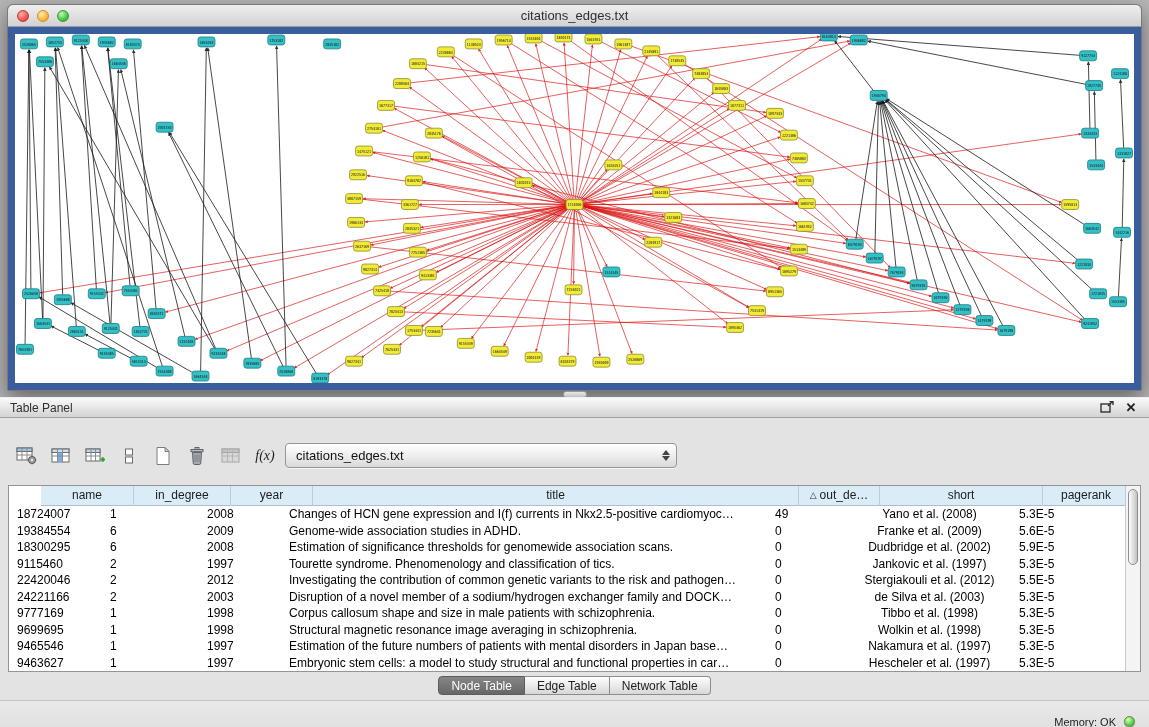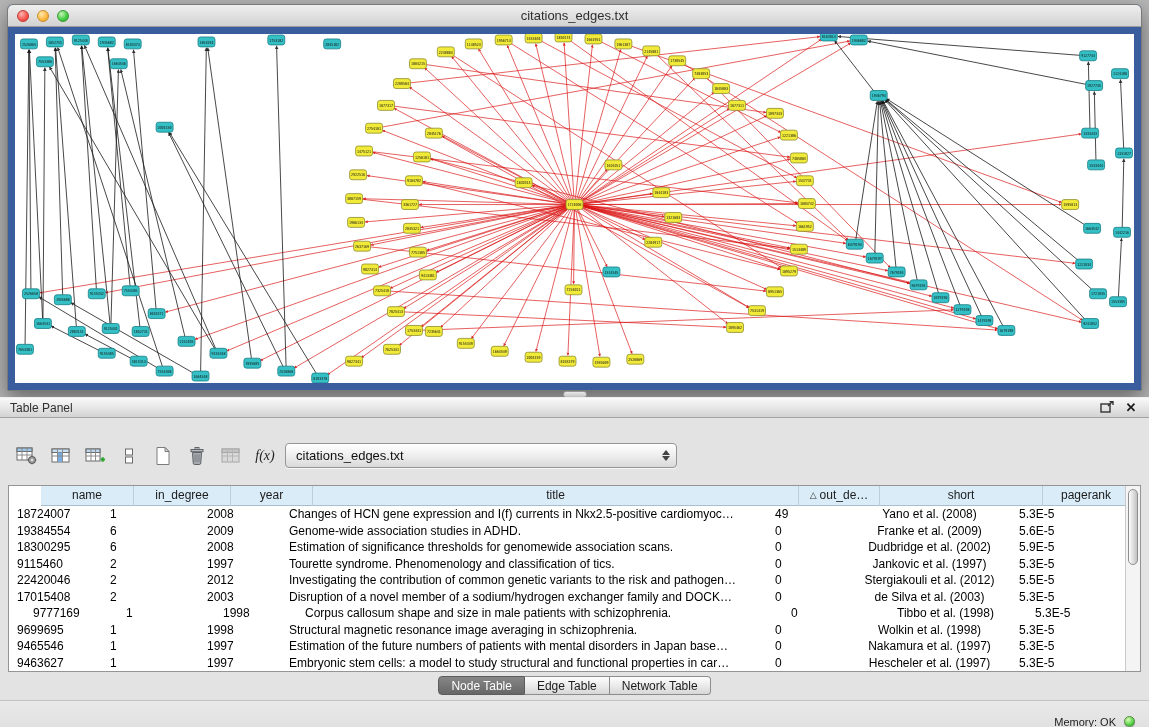--- a/index.html
+++ b/index.html
@@ -633,30 +633,30 @@
         <div class="tr">
           <div class="td" style="width: 93px;">22420046</div>
           <div class="td" style="width: 97px;">2</div>
           <div class="td" style="width: 82px;">2012</div>
           <div class="td" style="width: 486px;">Investigating the contribution of common genetic variants to the risk and pathogen…</div>
           <div class="td" style="width: 81px;">0</div>
           <div class="td center" style="width: 163px;">Stergiakouli et al. (2012)</div>
           <div class="td" style="width: 87px;">5.5E-5</div>
         </div>
         <div class="tr">
-          <div class="td" style="width: 93px;">17015408</div>
+          <div class="td" style="width: 93px;">24221166</div>
           <div class="td" style="width: 97px;">2</div>
           <div class="td" style="width: 82px;">2003</div>
           <div class="td" style="width: 486px;">Disruption of a novel member of a sodium/hydrogen exchanger family and DOCK…</div>
           <div class="td" style="width: 81px;">0</div>
           <div class="td center" style="width: 163px;">de Silva et al. (2003)</div>
           <div class="td" style="width: 87px;">5.3E-5</div>
         </div>
         <div class="tr">
-          <div class="td" style="width: 93px; margin-left: 16px;">9777169</div>
+          <div class="td" style="width: 93px;">9777169</div>
           <div class="td" style="width: 97px;">1</div>
           <div class="td" style="width: 82px;">1998</div>
           <div class="td" style="width: 486px;">Corpus callosum shape and size in male patients with schizophrenia.</div>
           <div class="td" style="width: 81px;">0</div>
           <div class="td center" style="width: 163px;">Tibbo et al. (1998)</div>
           <div class="td" style="width: 87px;">5.3E-5</div>
         </div>
         <div class="tr">
           <div class="td" style="width: 93px;">9699695</div>
           <div class="td" style="width: 97px;">1</div>

